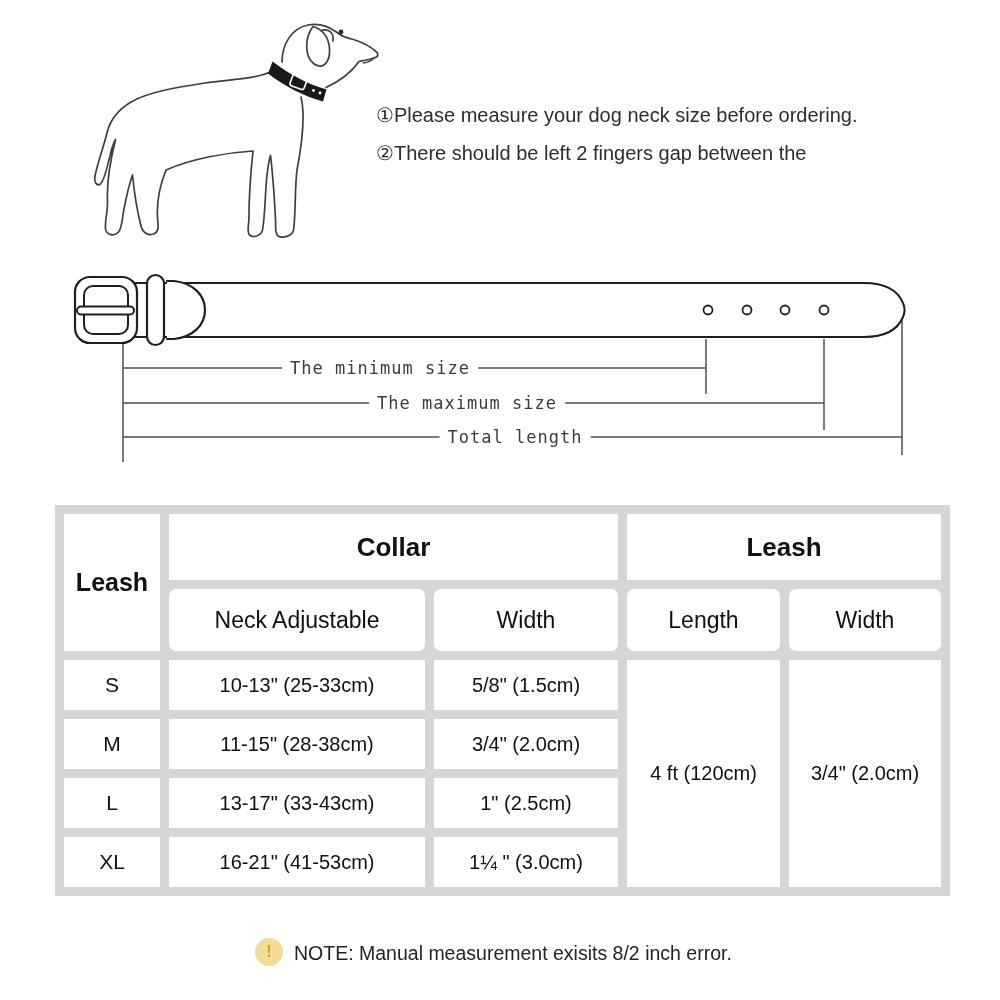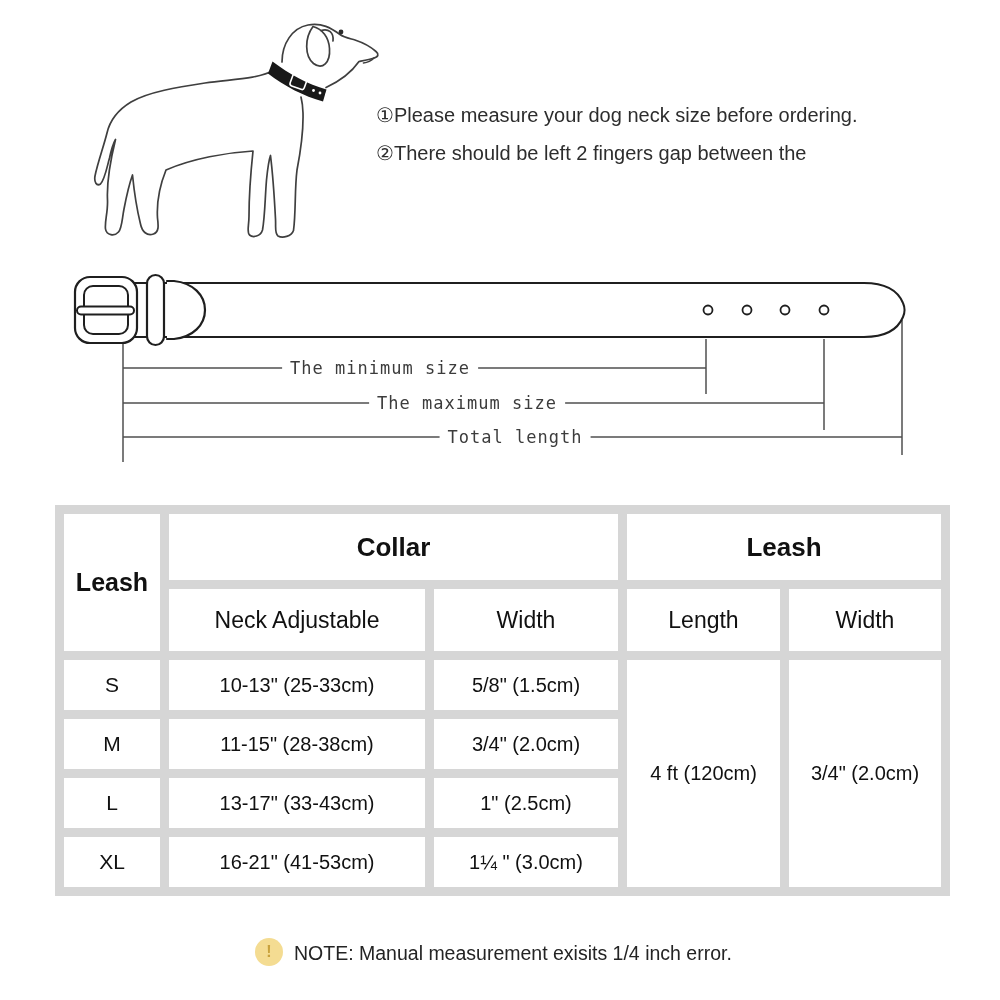--- a/index.html
+++ b/index.html
@@ -23,21 +23,21 @@
     color:#3c3c3c; background:#ffffff; padding:0 8px; white-space:nowrap; }
 
   
   .size-table { position:absolute; left:55px; top:505px;
     border-collapse:separate; border-spacing:9px; background:#d6d6d6;
     table-layout:fixed; width:895px; }
   .size-table td { background:#ffffff; text-align:center; vertical-align:middle;
     font-size:20px; color:#111; }
   td.group-hdr { font-size:26px; font-weight:bold; height:66px; }
   td.size-hdr  { font-size:25px; font-weight:bold; }
-  td.sub-hdr   { font-size:23px; height:62px; }
+  td.sub-hdr   { font-size:23px; height:62px;border-radius:7px; }
   td.body-cell { height:50px; }
   td.size-cell { font-size:21px; }
 
   
   .note { position:absolute; left:255px; top:938px; height:30px; }
   .note-icon { position:absolute; left:0; top:0; width:28px; height:28px; border-radius:50%;
     background:#f4dc92; color:#c9a23c; font-size:16px; font-weight:bold;
     text-align:center; line-height:28px; }
   .note-text { position:absolute; left:39px; top:4px; white-space:nowrap;
     font-size:19.5px; color:#242424; }
@@ -170,16 +170,16 @@
       <tr>
         <td class="body-cell size-cell">XL</td>
         <td class="body-cell">16-21" (41-53cm)</td>
         <td class="body-cell">1¼ " (3.0cm)</td>
       </tr>
     </tbody>
   </table>
 
   <div class="note">
     <div class="note-icon">!</div>
-    <span class="note-text">NOTE: Manual measurement exisits 1/4 inch error.</span>
+    <span class="note-text">NOTE: Manual measurement exisits 8/2 inch error.</span>
   </div>
 
 </div>
 
 </body></html>

